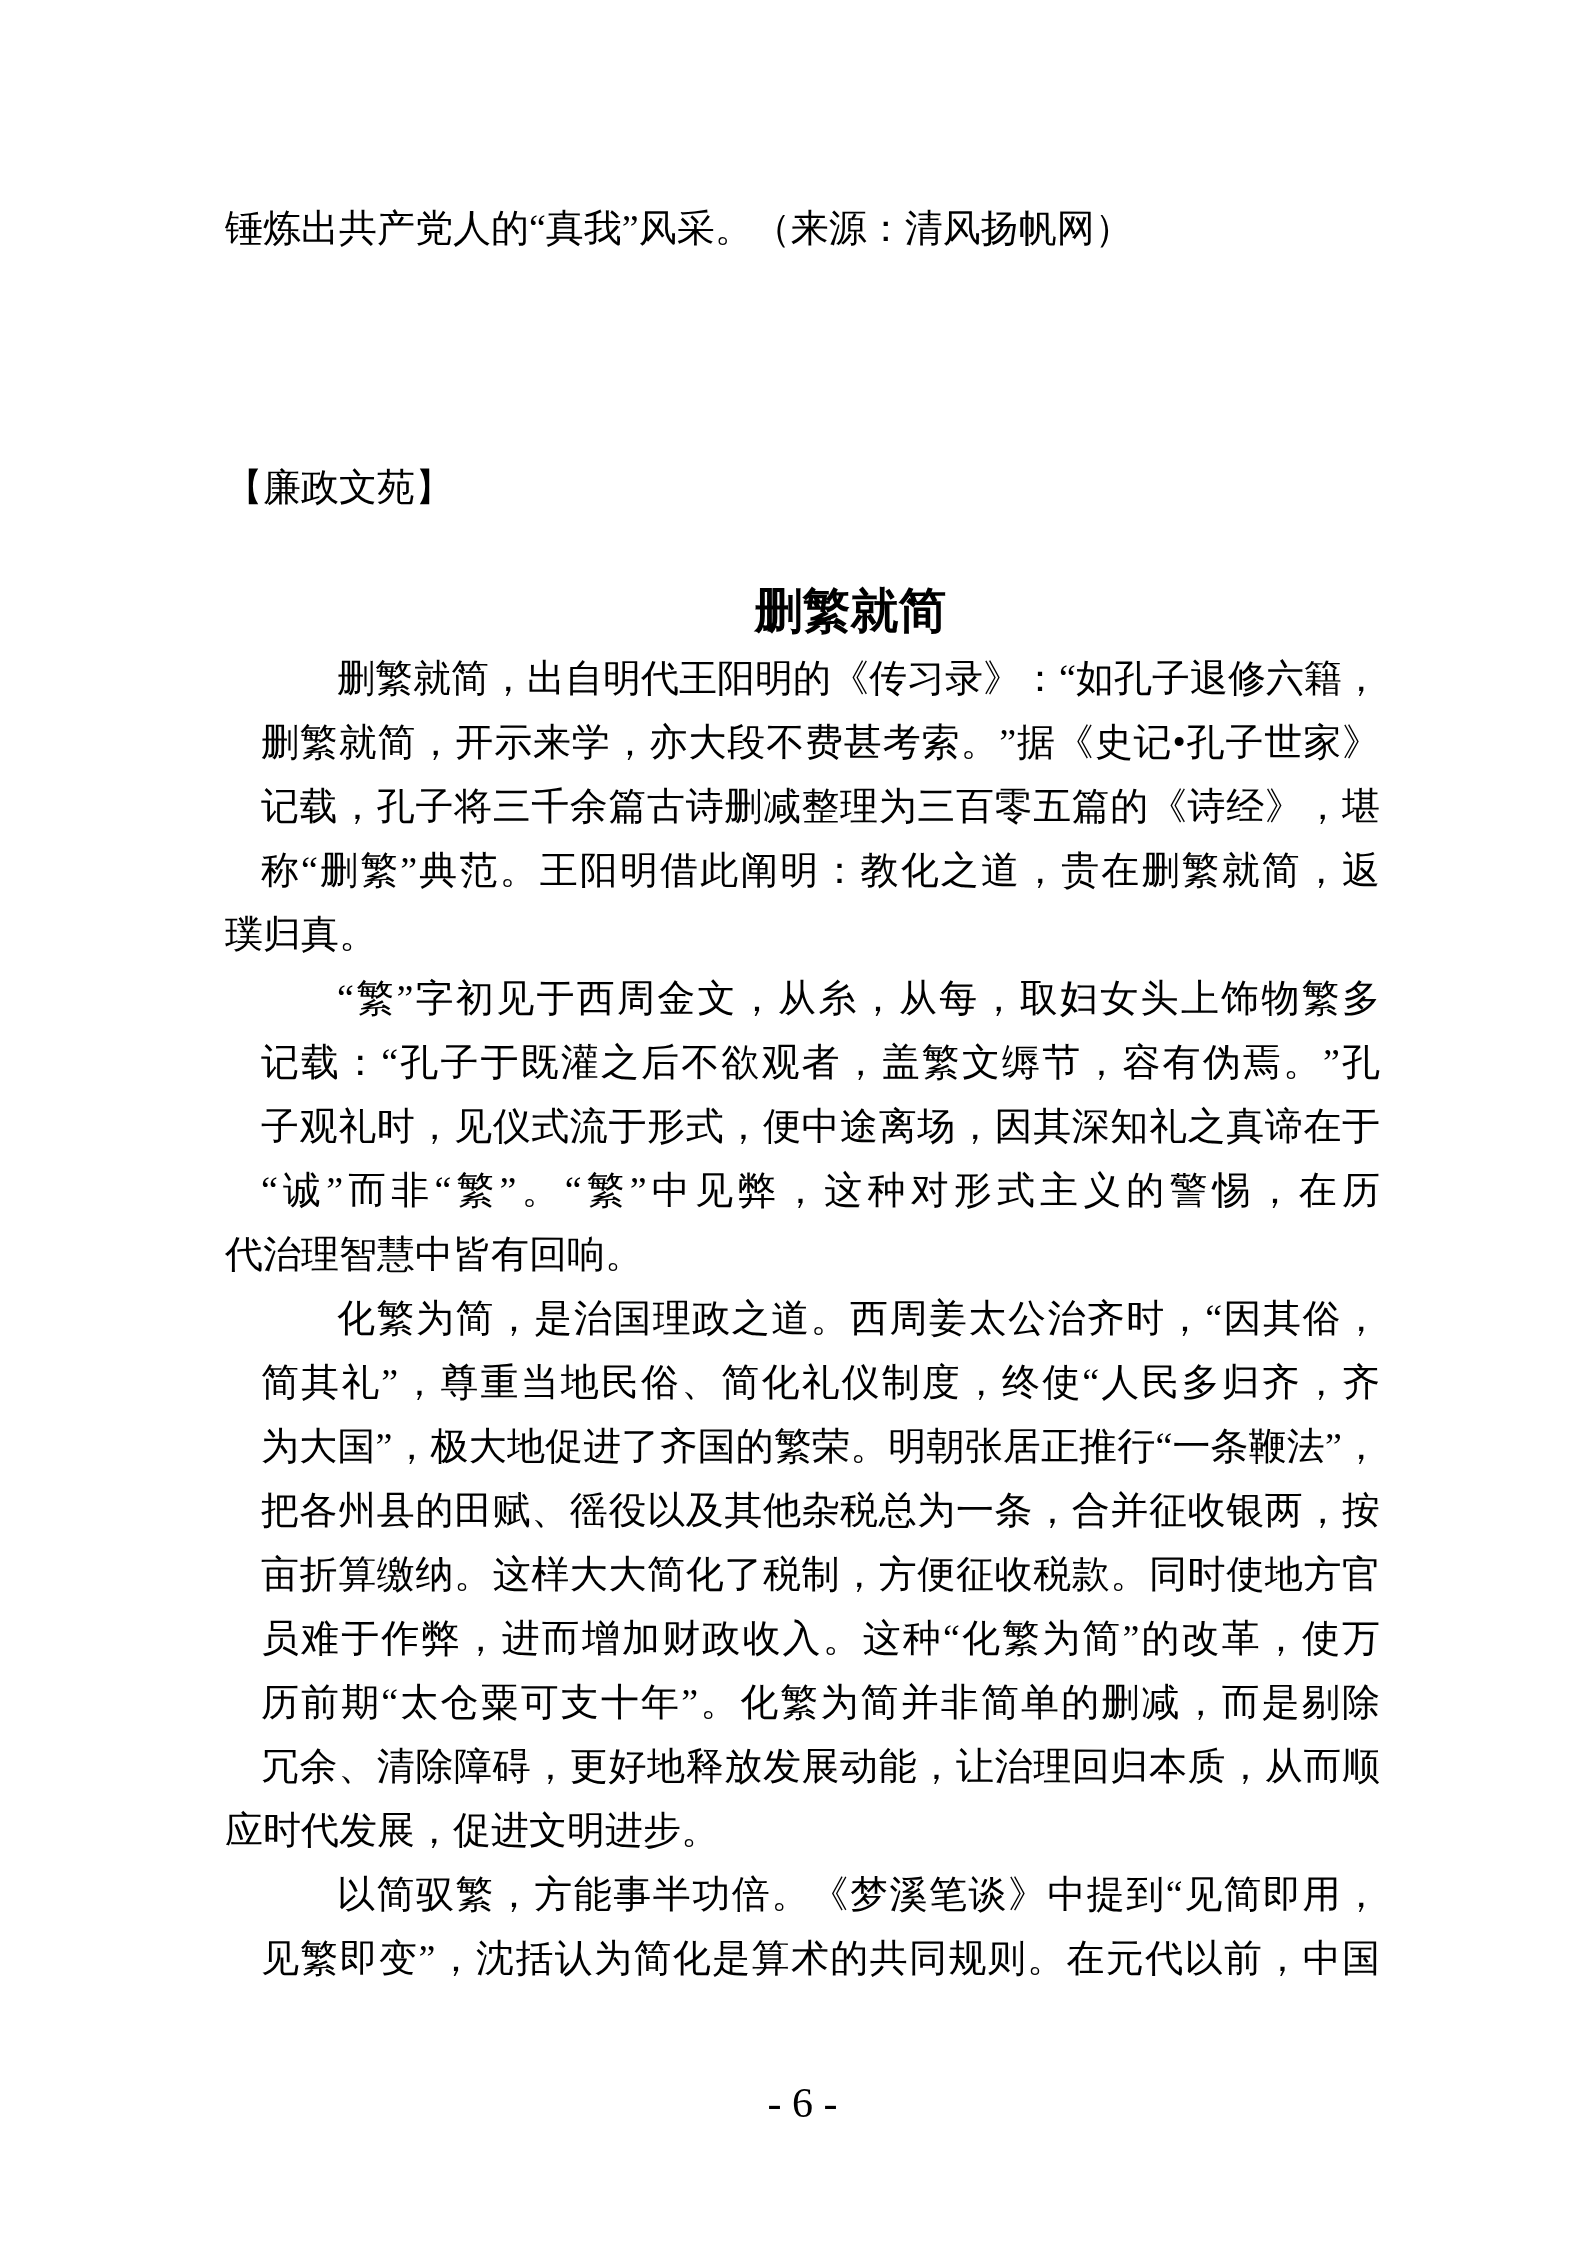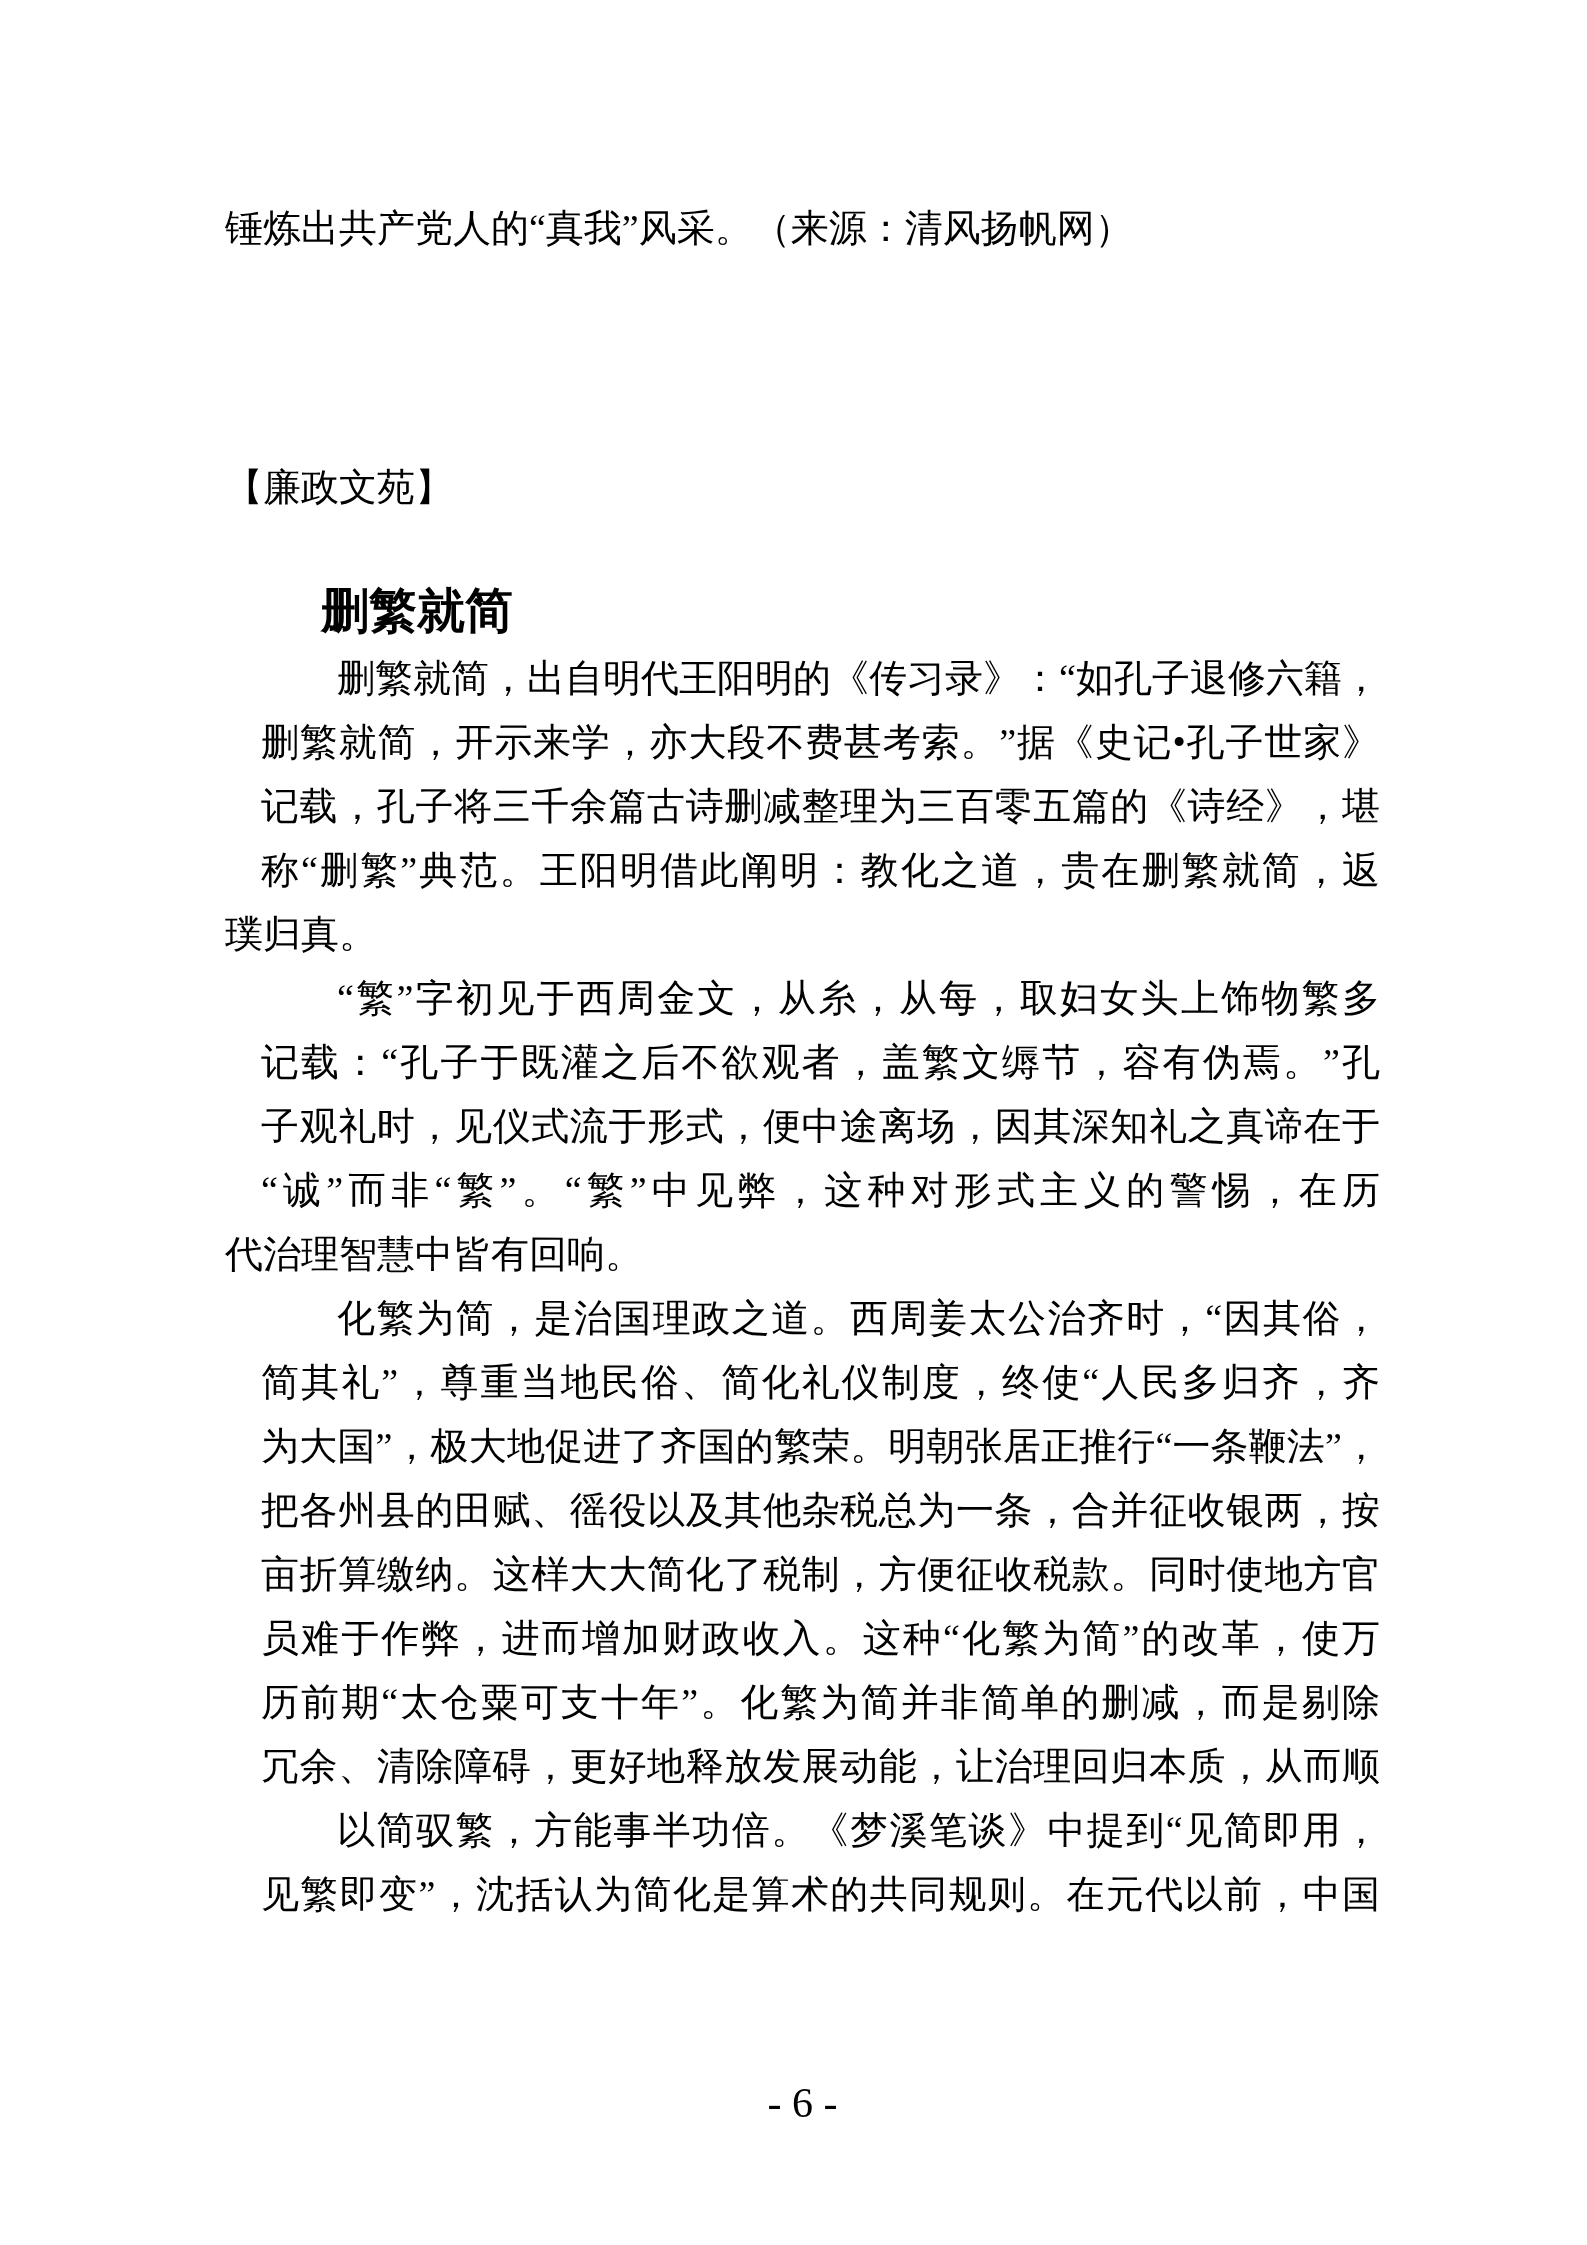--- a/index.html
+++ b/index.html
@@ -33,21 +33,21 @@
     position: absolute;
     top: 455px; left: 225px; width: 1155px;
   }
   .article-title {
     position: absolute;
     top: 574px; left: 225px; width: 1155px;
     height: 74px; line-height: 74px;
     margin: 0;
     font-size: 48px;
     font-weight: bold;
-    text-align: left;
+    text-align: center;
     text-indent: 96px; 
   }
   .article-body {
     position: absolute;
     top: 646px; left: 225px; width: 1155px;
   }
   .page-footer {
     position: absolute;
     top: 2071px; left: 225px; width: 1155px;
     height: 64px; line-height: 64px;
@@ -81,20 +81,21 @@
     <div class="line">代治理智慧中皆有回响。</div>
 
     <div class="line jf id">化繁为简，是治国理政之道。西周姜太公治齐时，“因其俗，</div>
     <div class="line jf">简其礼”，尊重当地民俗、简化礼仪制度，终使“人民多归齐，齐</div>
     <div class="line jf">为大国”，极大地促进了齐国的繁荣。明朝张居正推行“一条鞭法”，</div>
     <div class="line jf">把各州县的田赋、徭役以及其他杂税总为一条，合并征收银两，按</div>
     <div class="line jf">亩折算缴纳。这样大大简化了税制，方便征收税款。同时使地方官</div>
     <div class="line jf">员难于作弊，进而增加财政收入。这种“化繁为简”的改革，使万</div>
     <div class="line jf">历前期“太仓粟可支十年”。化繁为简并非简单的删减，而是剔除</div>
     <div class="line jf">冗余、清除障碍，更好地释放发展动能，让治理回归本质，从而顺</div>
+    <div class="line">应时代发展，促进文明进步。</div>
 
     <div class="line jf id">以简驭繁，方能事半功倍。《梦溪笔谈》中提到“见简即用，</div>
     <div class="line jf">见繁即变”，沈括认为简化是算术的共同规则。在元代以前，中国</div>
   </div>
 
   <div class="page-footer">
     <span>- 6 -</span>
   </div>
 
 </div>

